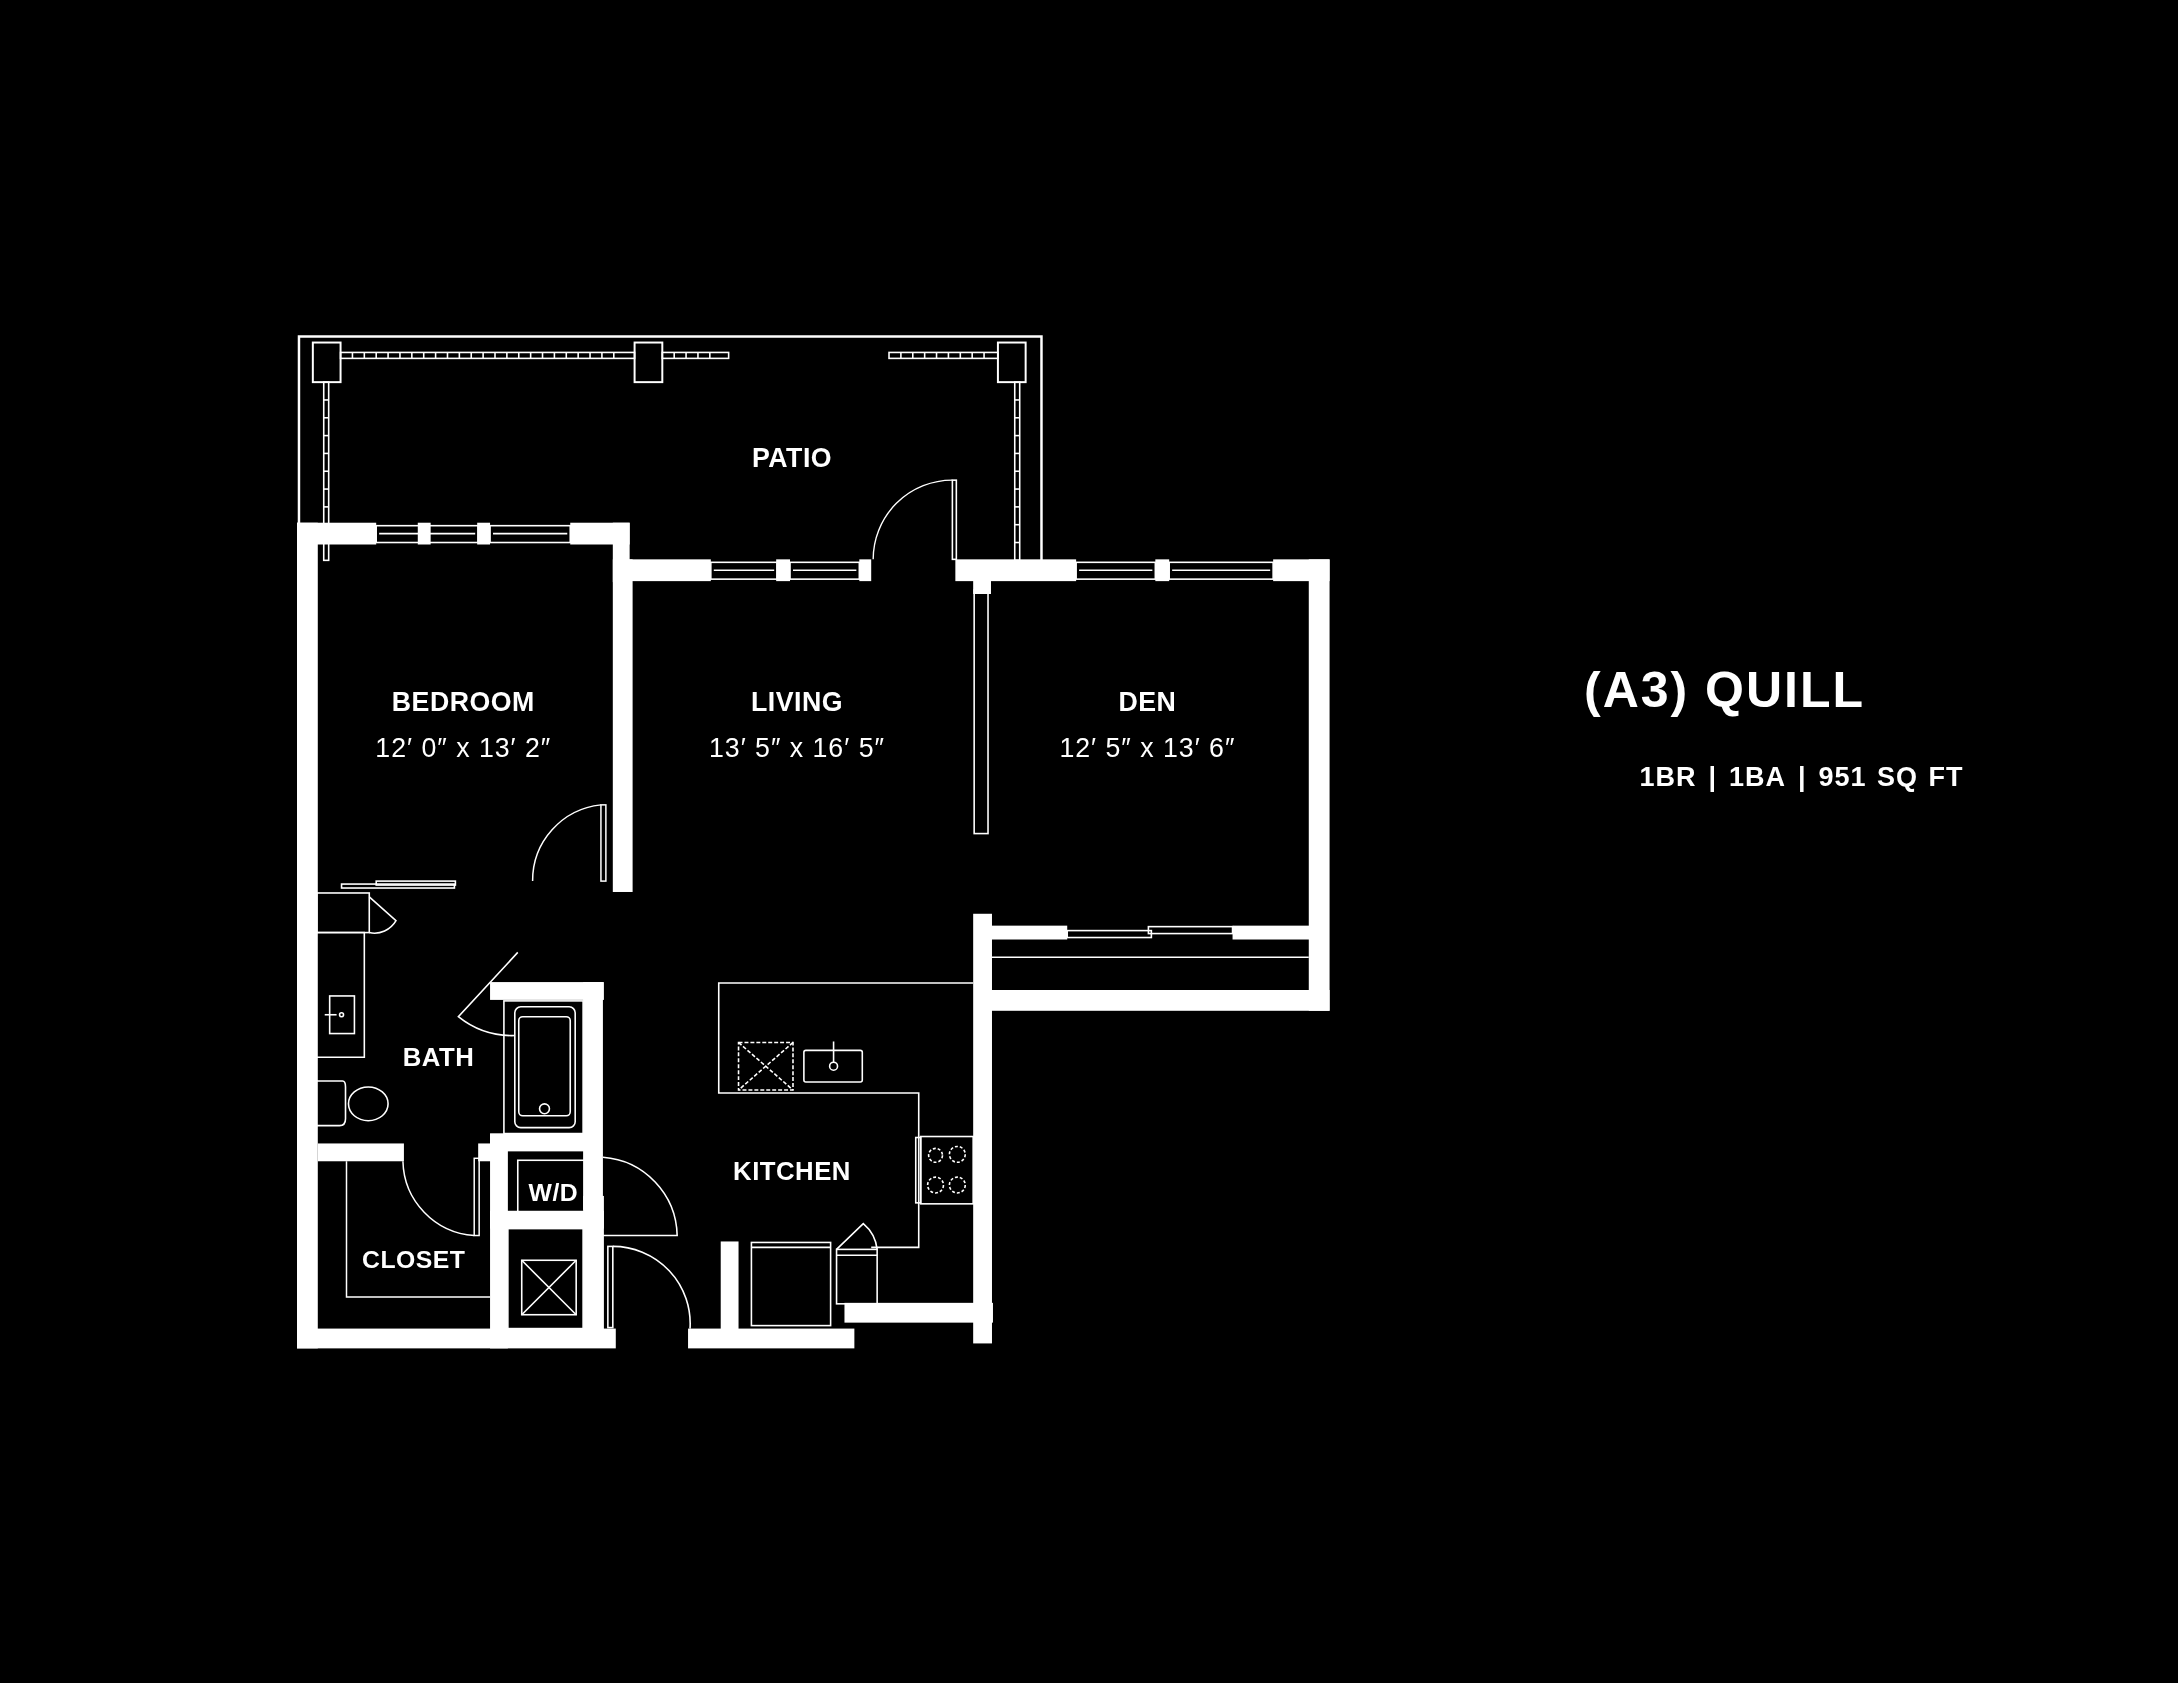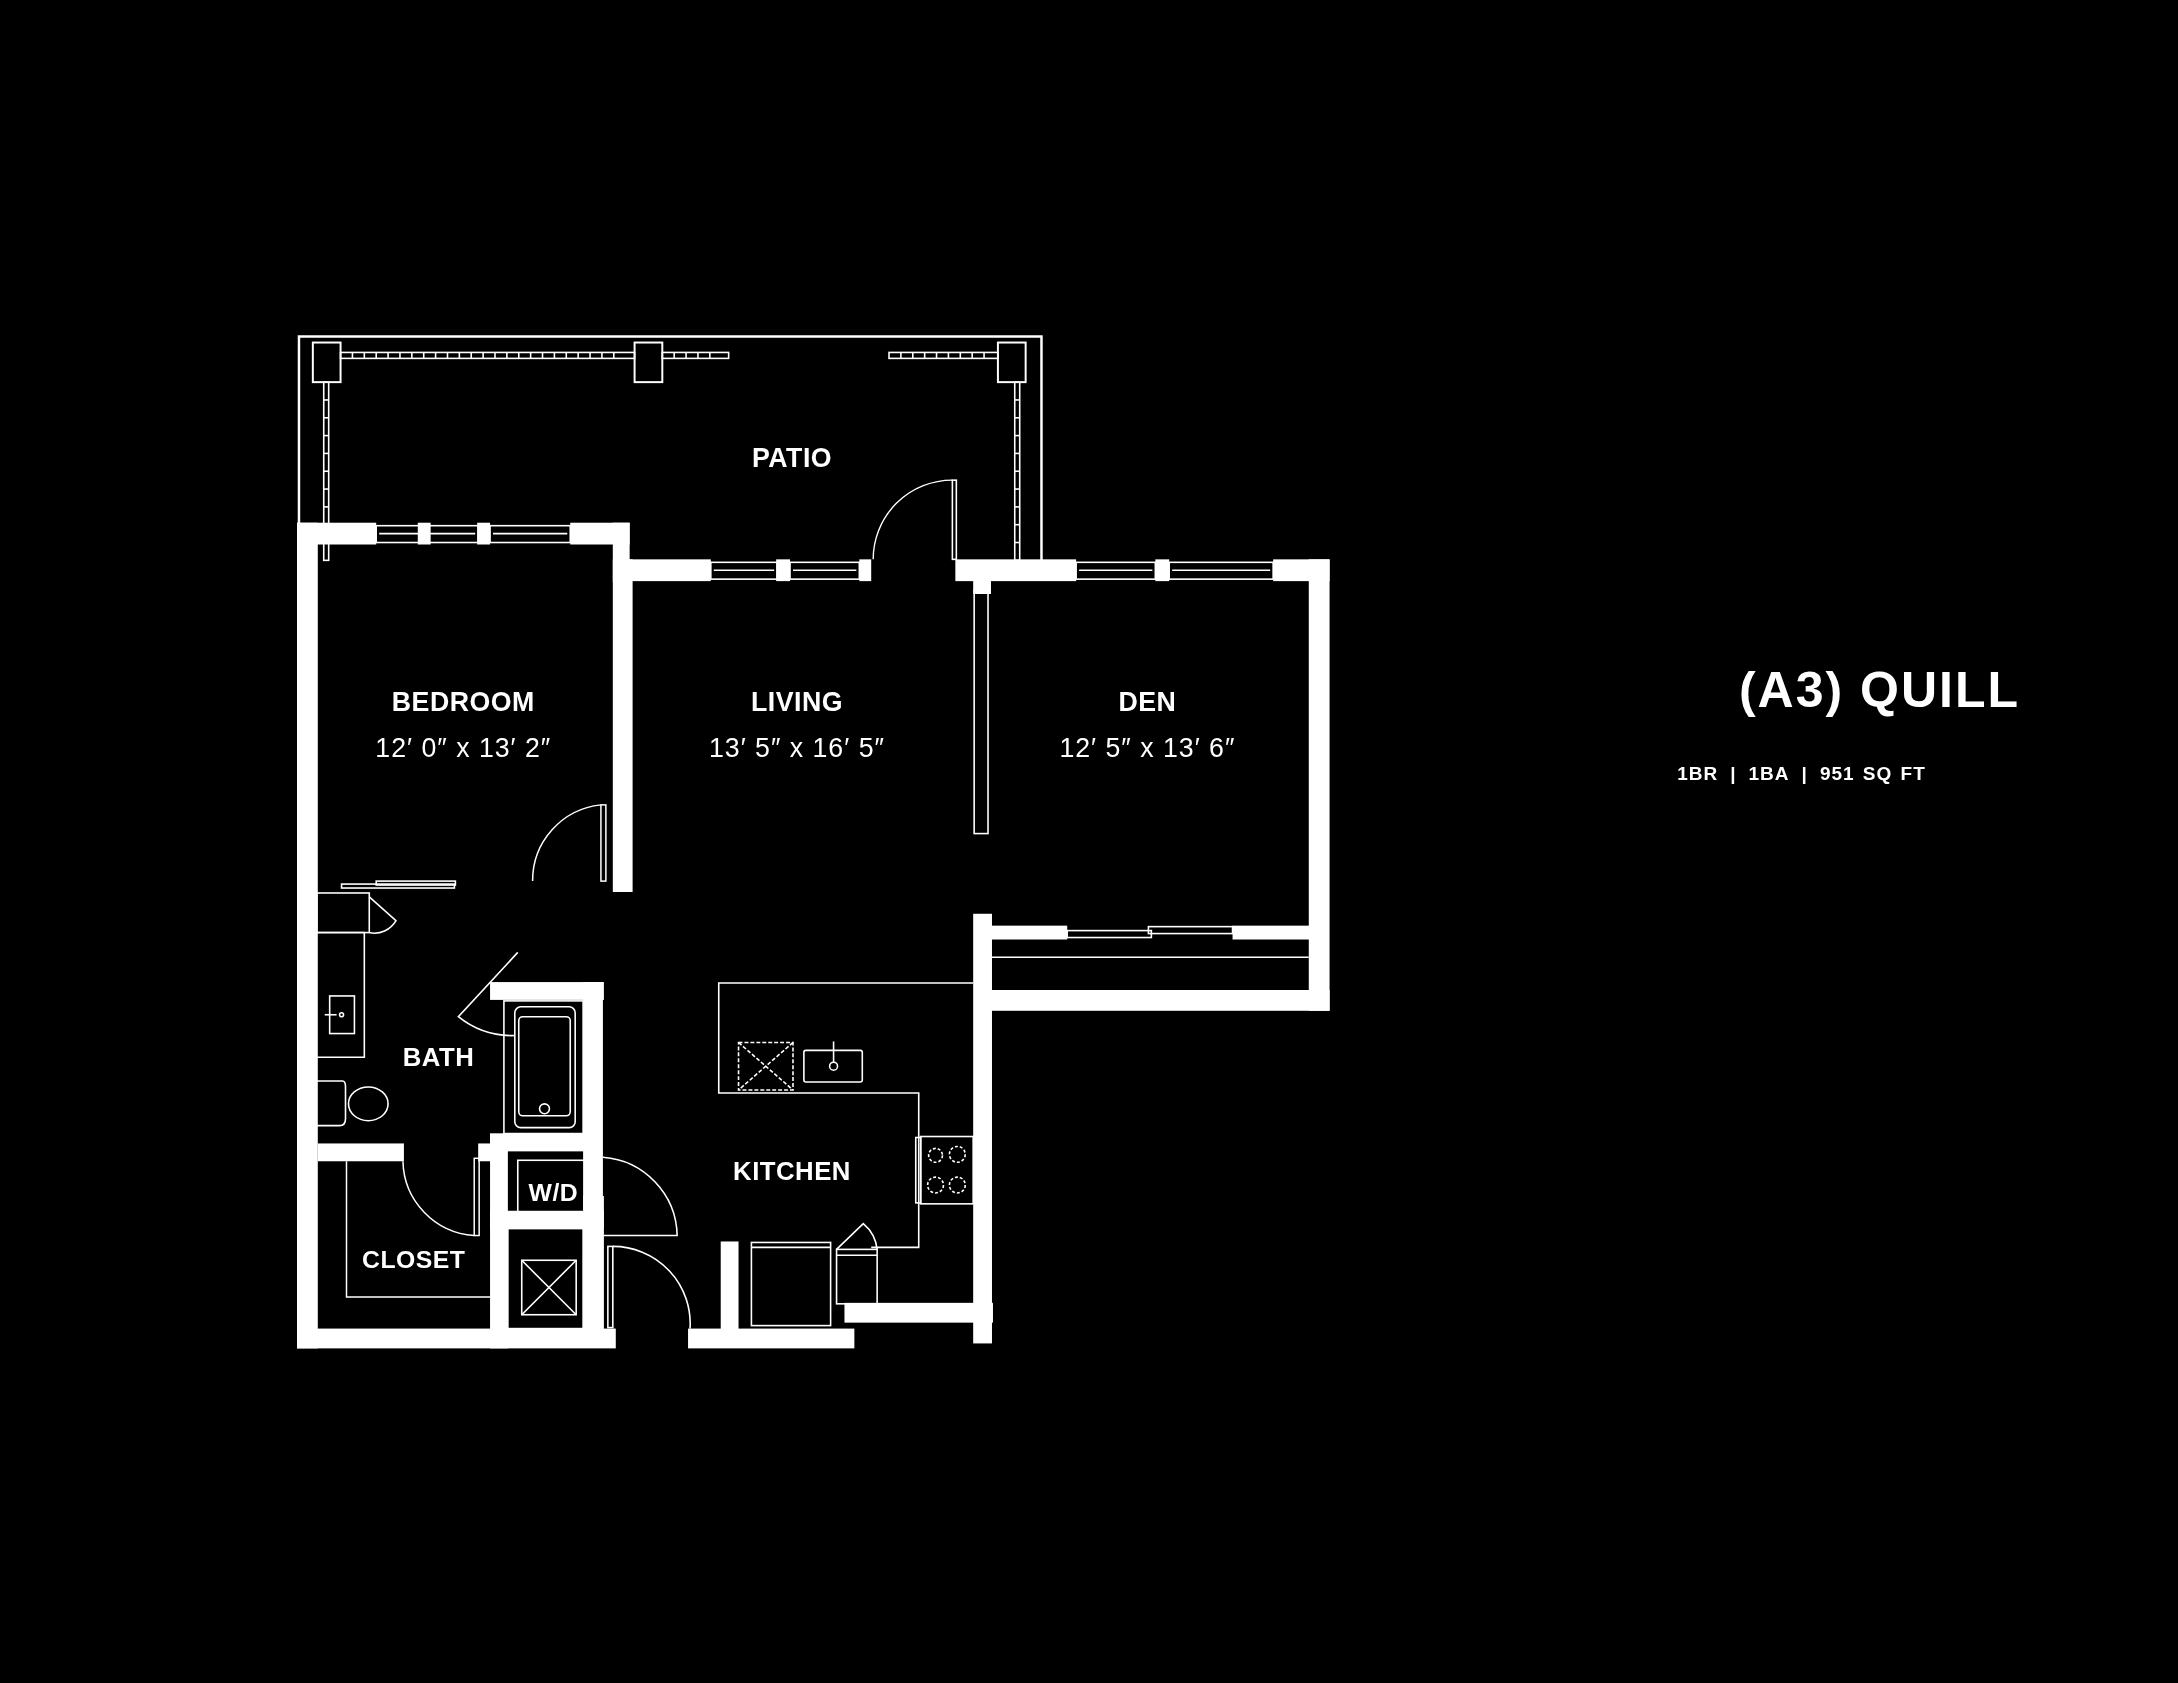--- a/index.html
+++ b/index.html
@@ -1,21 +1,21 @@
 <!DOCTYPE html>
 <html><head>
 <meta charset="utf-8">
 <style>
   html, body { margin: 0; padding: 0; background: #000; }
   body { width: 2178px; height: 1683px; position: relative; overflow: hidden; font-family: "Liberation Sans", "DejaVu Sans", sans-serif; color: #fff; }
   #plan { position: absolute; left: 0; top: 0; width: 2178px; height: 1683px; }
   .room-label { font-family: "Liberation Sans", sans-serif; font-weight: 700; fill: #fff; text-anchor: middle; letter-spacing: 0.5px; }
   .dim-label { font-family: "Liberation Sans", sans-serif; font-weight: 400; fill: #fff; text-anchor: middle; letter-spacing: 1px; }
-  .unit-title { position: absolute; left: 1584px; top: 665px; width: 436px; text-align: right; font-size: 50px; font-weight: 700; letter-spacing: 2px; line-height: 1; }
-  .unit-specs { position: absolute; left: 1544px; top: 764px; width: 515px; text-align: center; font-size: 19px; font-weight: 700; letter-spacing: 1px; line-height: 1; word-spacing: 2px; }
+  .unit-title { position: absolute; left: 1584px; top: 665px; width: 436px; text-align: left; font-size: 50px; font-weight: 700; letter-spacing: 2px; line-height: 1; }
+  .unit-specs { position: absolute; left: 1544px; top: 764px; width: 515px; text-align: center; font-size: 27px; font-weight: 700; letter-spacing: 1px; line-height: 1; word-spacing: 2px; }
   .unit-specs .sep { display: inline-block; margin: 0 12px; }
 </style>
 </head>
 <body>
 
 <svg id="plan" viewBox="0 0 2200 1700" xmlns="http://www.w3.org/2000/svg">
   <rect x="0" y="0" width="2200" height="1700" fill="#000"></rect>
 
   <g fill="none" stroke="#fff">
 

